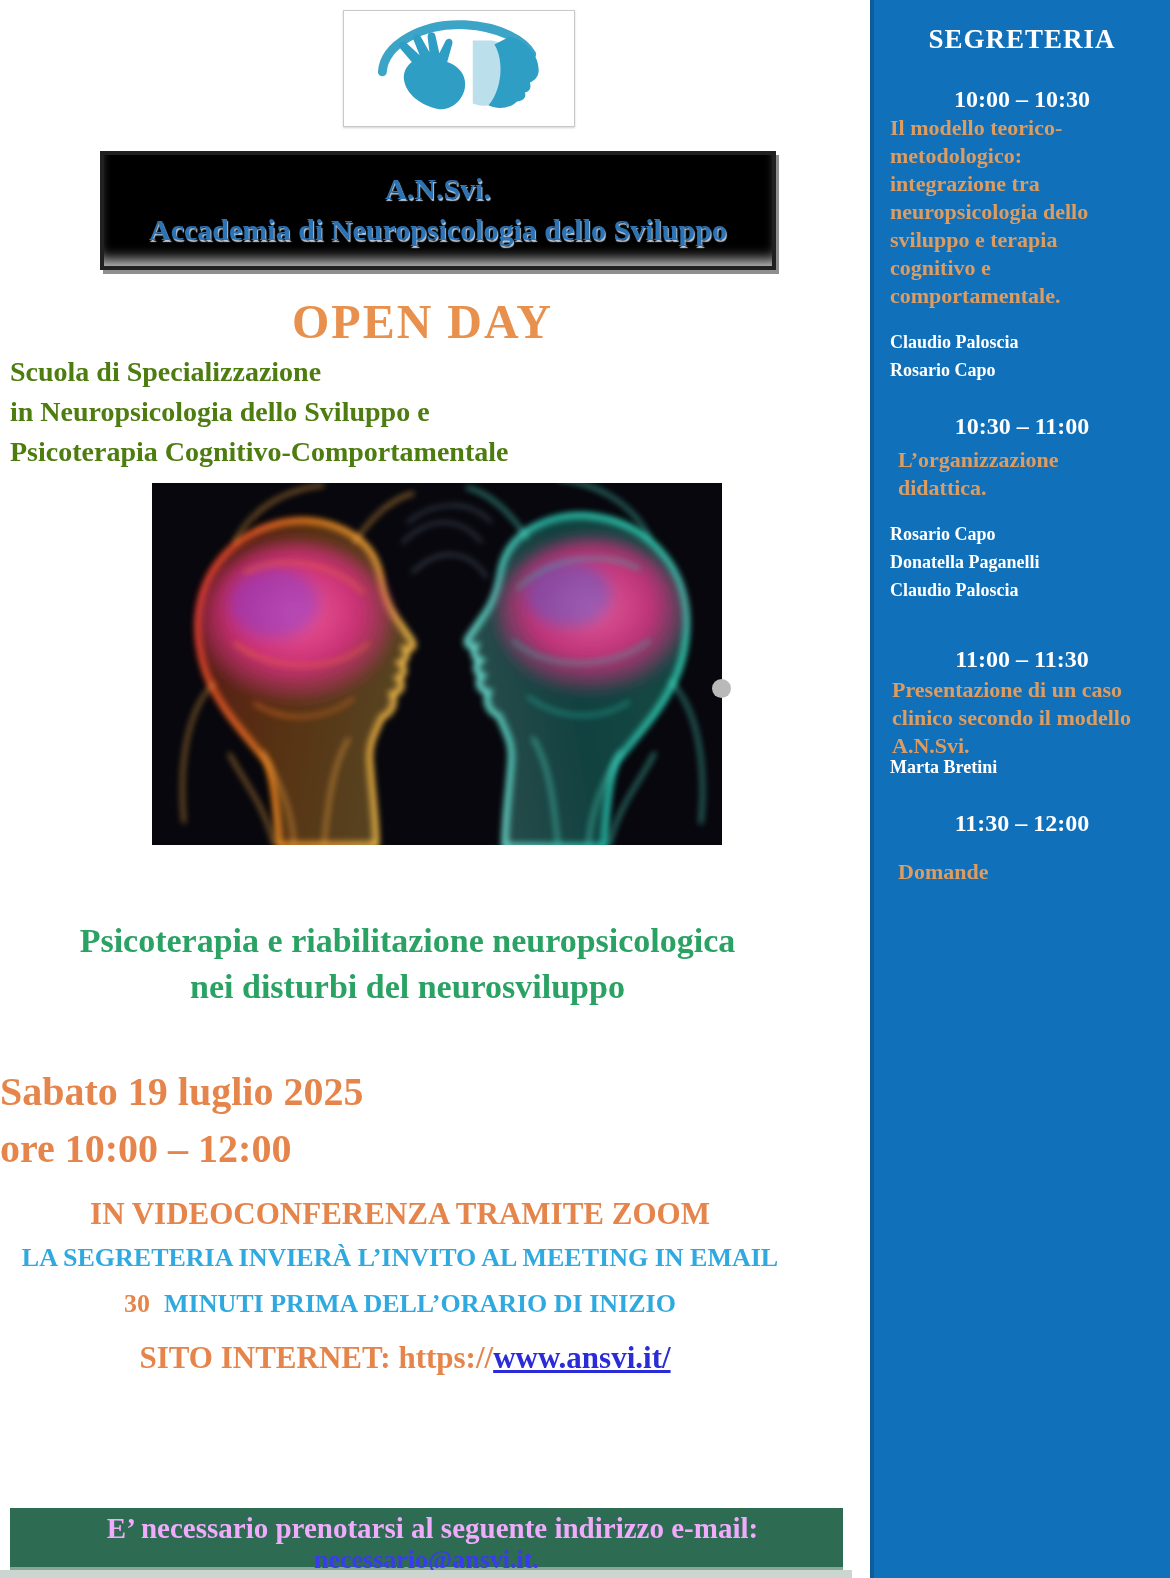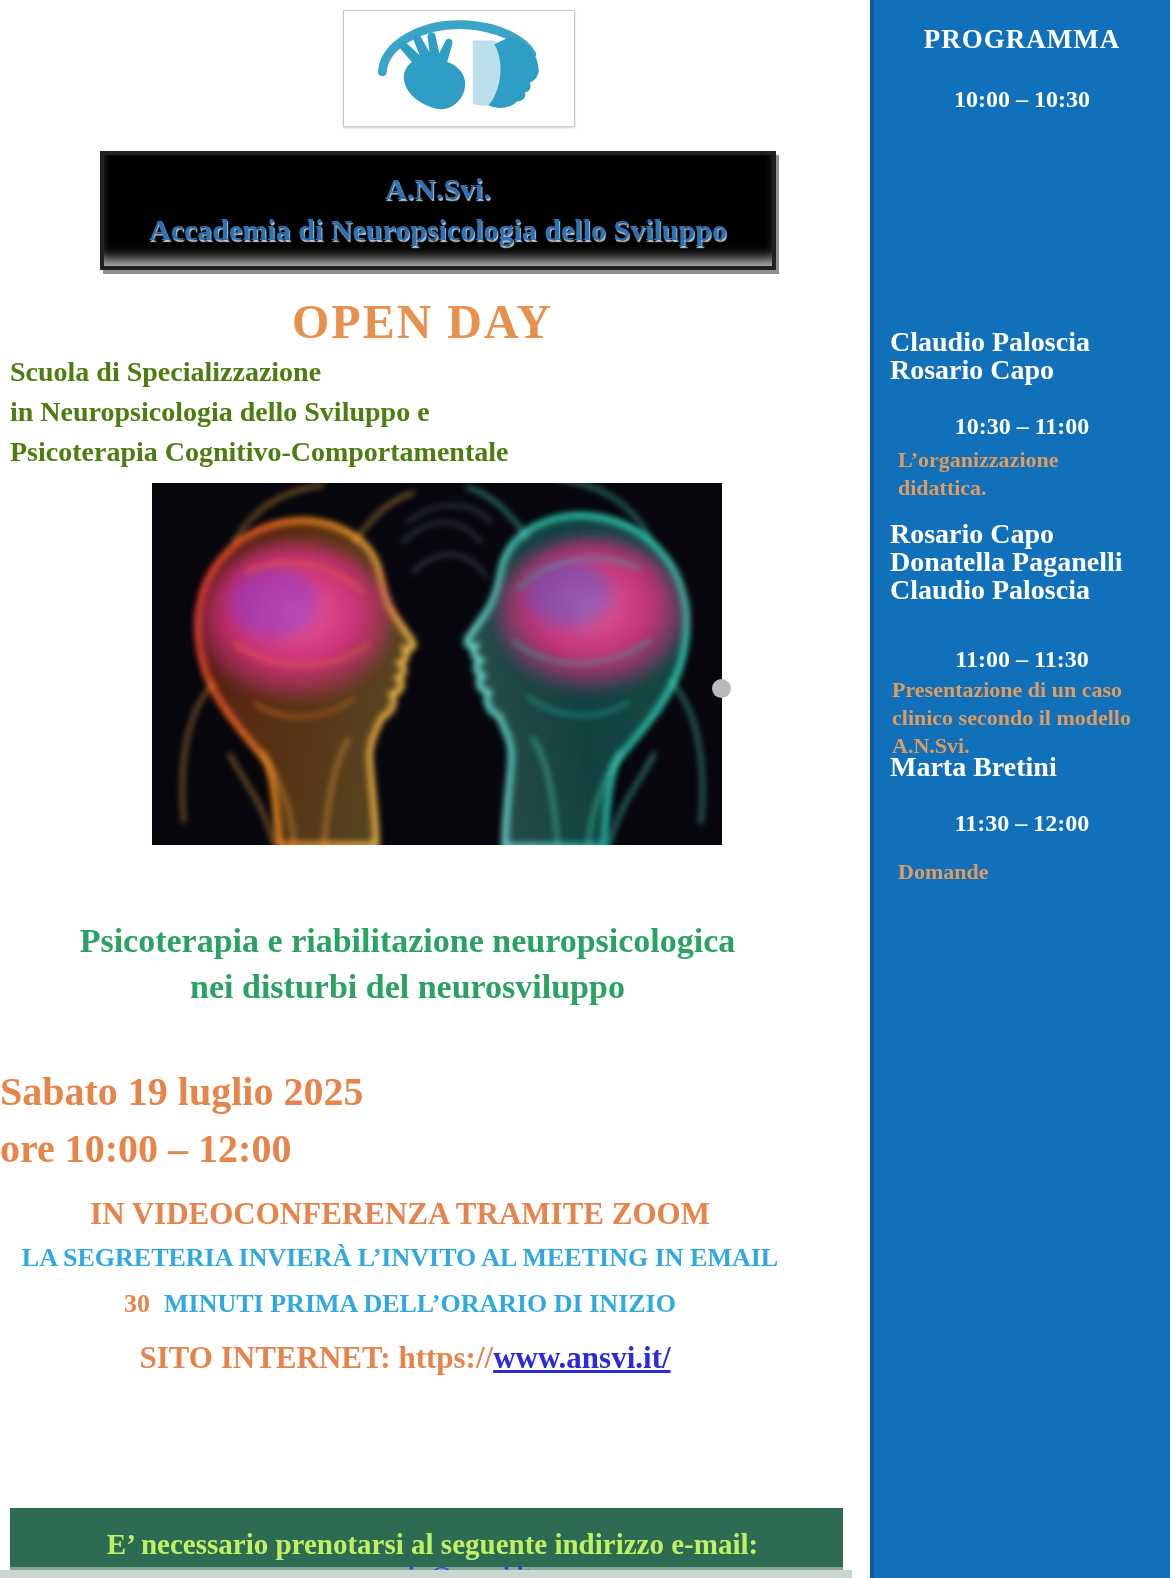--- a/index.html
+++ b/index.html
@@ -41,32 +41,32 @@
                 font-size:26px; color:#2fa9df; }
   .min-line   { position:absolute; left:0; top:1289px; width:800px; text-align:center;
                 font-size:26px; color:#2fa9df; }
   .min-line .num { color:#e5854b; margin-right:14px; }
   .sito-line  { position:absolute; left:0; top:1340px; width:810px; text-align:center;
                 font-size:31px; color:#e5854b; }
   .sito-line .link { color:#2b2bd8; text-decoration:underline; }
 
   .footer-bar { position:absolute; left:10px; top:1508px; width:833px; height:62px;
                 background:#2e6b53; border-bottom:3px solid #86a796; text-align:center; }
-  .footer-text { margin-top:20px; font-size:29px; color:#bef264;padding-left:12px; }
+  .footer-text { margin-top:4px; font-size:29px; color:#f0abfc;padding-left:12px; }
   .footer-email { display:inline-block; margin-top:0; font-size:26px; color:#3a3af0; text-decoration:underline; }
   .bottom-strip { position:absolute; left:0; top:1570px; width:852px; height:8px; background:#ccd6d1; }
 
   
   .sidebar { position:absolute; left:870px; top:0; width:300px; height:1578px;
              background:#1170ba; border-left:4px solid #0e5c9c; }
   .sb { position:absolute; left:0; width:100%; }
   .sb-title   { top:24px; text-align:center; font-size:27px; letter-spacing:1px; color:#ffffff; }
   .sb-time    { text-align:center; font-size:24px; color:#ffffff; }
   .sb-topic   { padding-left:16px; width:262px; font-size:22px; line-height:28px; color:#dd9c60; }
-  .sb-speaker { padding-left:16px; font-size:28px; line-height:28px; color:#ffffff; }
+  .sb-speaker { padding-left:16px; font-size:18px; line-height:28px; color:#ffffff; }
   .t1 { top:86px; }  .p1 { top:114px; } .k1 { top:328px; }
   .t2 { top:413px; } .p2 { top:446px; padding-left:24px; } .k2 { top:520px; }
   .t3 { top:646px; } .p3 { top:676px; padding-left:18px; width:270px; } .k3 { top:753px; }
   .t4 { top:810px; } .p4 { top:838px; padding-left:24px;margin-top:20px; }
 </style>
 </head>
 <body>
 
 <div class="page">
 
@@ -166,23 +166,24 @@
     <span>SITO INTERNET: https://</span><a class="link" href="#">www.ansvi.it/</a>
   </div>
 
   <div class="footer-bar">
     <div class="footer-text">E’ necessario prenotarsi al seguente indirizzo e-mail:</div>
     <a class="footer-email" href="#">necessario@ansvi.it.</a>
   </div>
   <div class="bottom-strip"></div>
 
   <div class="sidebar">
-    <div class="sb sb-title">PROGRAMMA</div>
+    <div class="sb sb-title">SEGRETERIA</div>
 
     <div class="sb sb-time t1">10:00 – 10:30</div>
+    <div class="sb sb-topic p1">Il modello teorico-metodologico: integrazione tra neuropsicologia dello sviluppo e terapia cognitivo  e comportamentale.</div>
     <div class="sb sb-speaker k1">
       <div>Claudio Paloscia</div>
       <div>Rosario Capo</div>
     </div>
 
     <div class="sb sb-time t2">10:30 – 11:00</div>
     <div class="sb sb-topic p2">L’organizzazione didattica.</div>
     <div class="sb sb-speaker k2">
       <div>Rosario Capo</div>
       <div>Donatella Paganelli</div>

